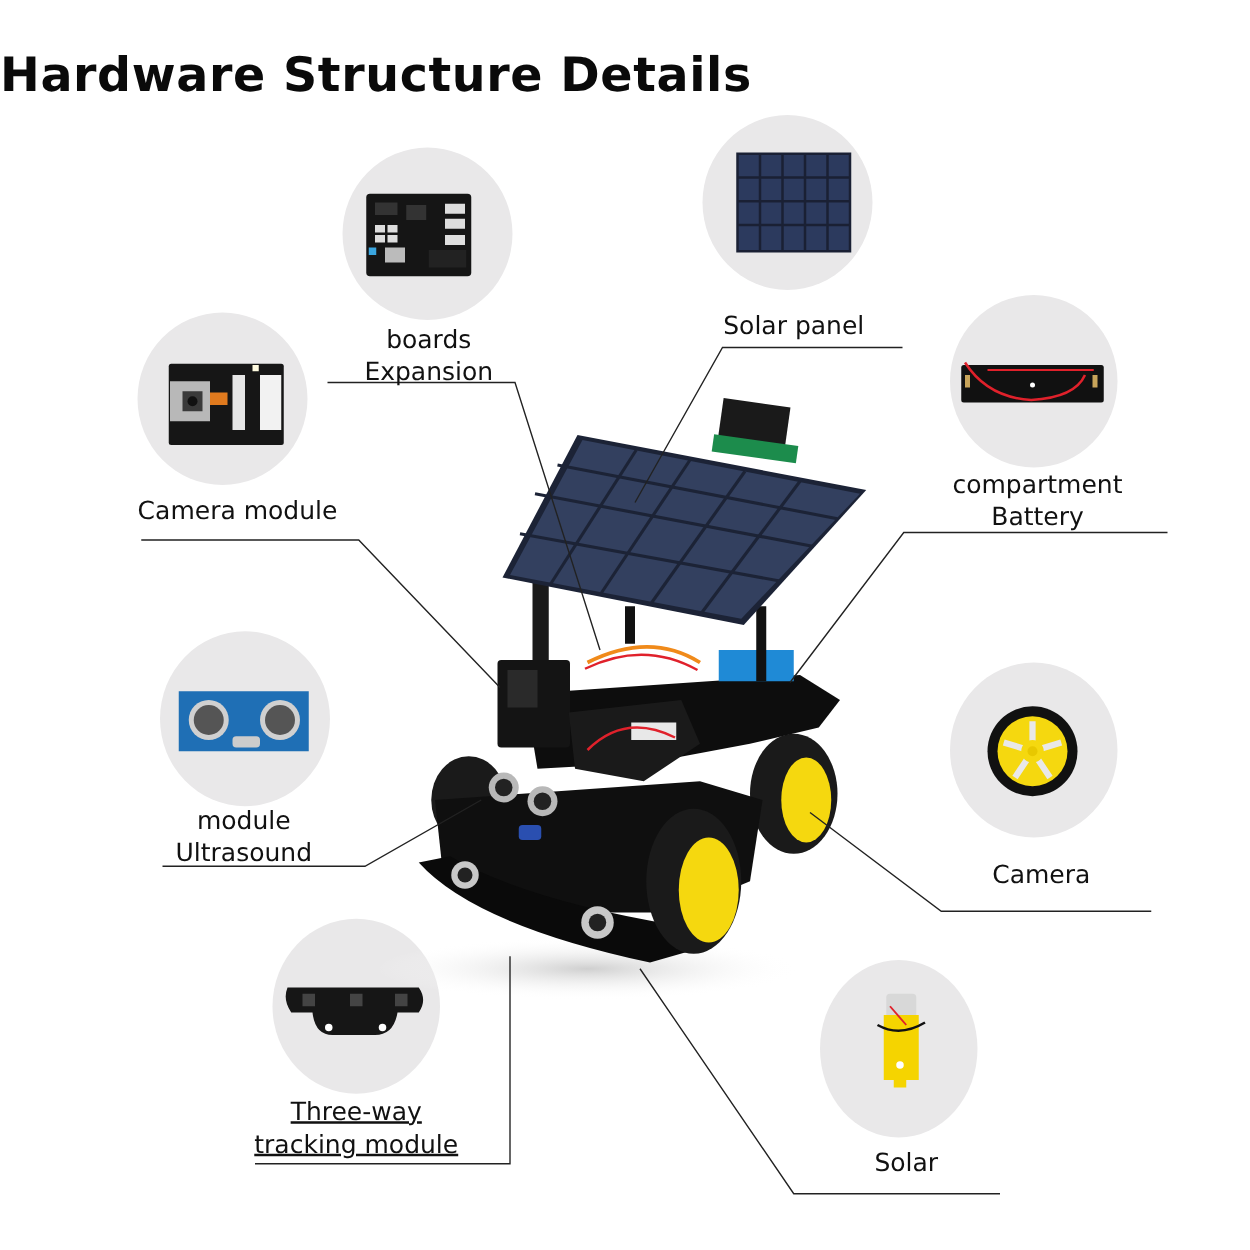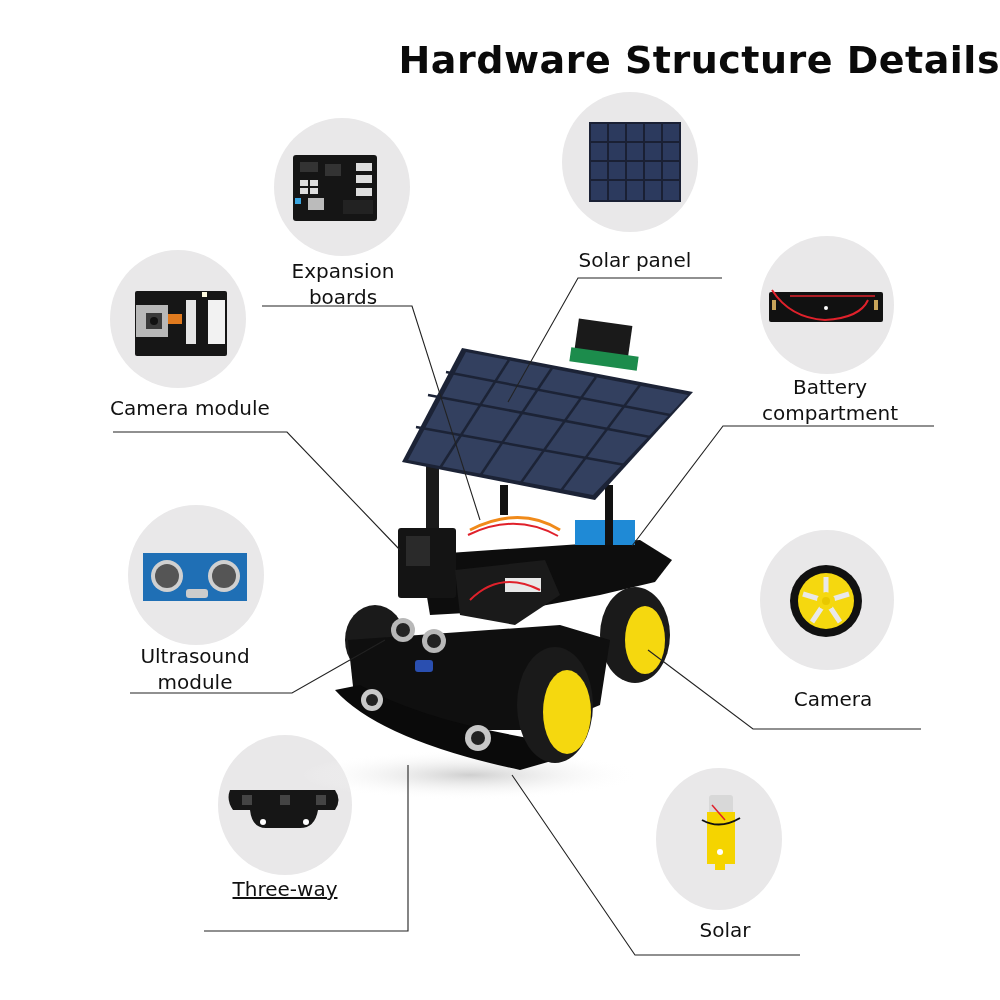--- a/index.html
+++ b/index.html
@@ -1,17 +1,17 @@
 <!DOCTYPE html>
 <html><head>
   <meta charset="utf-8">
   <style>
     html, body { margin:0; padding:0; background:#ffffff; }
     body { width:1000px; height:1000px; position:relative; overflow:hidden; font-family:"DejaVu Sans", sans-serif; color:#111; }
-    .title { position:absolute; left:0; top:38px; width:1000px; text-align:right; font-size:38px; font-weight:bold; letter-spacing:0.5px; color:#0a0a0a; }
+    .title { position:absolute; left:0; top:38px; width:1000px; text-align:left; font-size:38px; font-weight:bold; letter-spacing:0.5px; color:#0a0a0a; }
     .circle { position:absolute; border-radius:50%; background:#e9e8e9; }
     .label { position:absolute; text-align:center; font-size:20px; line-height:26px; color:#111; }
     svg.overlay { position:absolute; left:0; top:0; }
   </style>
 </head>
 <body>
 
 <div class="title">Hardware Structure Details</div>
 
 <div class="circle" style="left:274px;top:118px;width:136px;height:138px;"></div>
@@ -210,38 +210,39 @@
     <polyline points="113,432 287,432 400,550"></polyline>
     <polyline points="934,426 723,426 632,546"></polyline>
     <polyline points="130,693 292,693 385,640"></polyline>
     <polyline points="921,729 753,729 648,650"></polyline>
     <polyline points="204,931 408,931 408,765"></polyline>
     <polyline points="800,955 635,955 512,775"></polyline>
   </g>
 </svg>
 
 <div class="label" style="left:258px;top:258px;width:170px;">
+  <div>boards</div>
   <div>Expansion</div>
-  <div>boards</div>
 </div>
 <div class="label" style="left:555px;top:247px;width:160px;">
   <div>Solar panel</div>
 </div>
 <div class="label" style="left:95px;top:395px;width:190px;">
   <div>Camera module</div>
 </div>
 <div class="label" style="left:740px;top:374px;width:180px;">
+  <div>compartment</div>
   <div>Battery</div>
-  <div>compartment</div>
 </div>
 <div class="label" style="left:110px;top:643px;width:170px;">
+  <div>module</div>
   <div>Ultrasound</div>
-  <div>module</div>
 </div>
 <div class="label" style="left:760px;top:686px;width:146px;">
   <div>Camera</div>
 </div>
 <div class="label" style="left:190px;top:876px;width:190px;text-decoration:underline;">
   <div>Three-way</div>
+  <div>tracking module</div>
 </div>
 <div class="label" style="left:660px;top:917px;width:130px;">
   <div>Solar</div>
 </div>
 
 </body></html>

